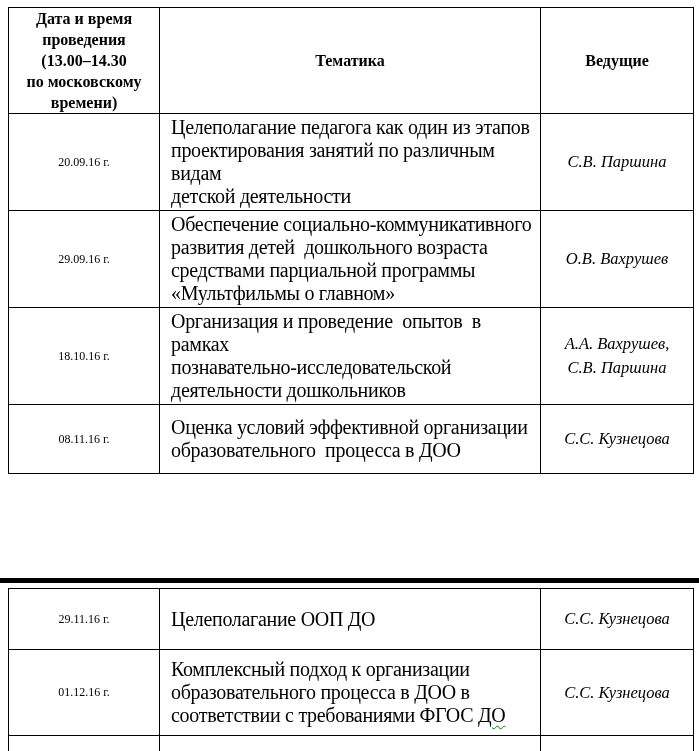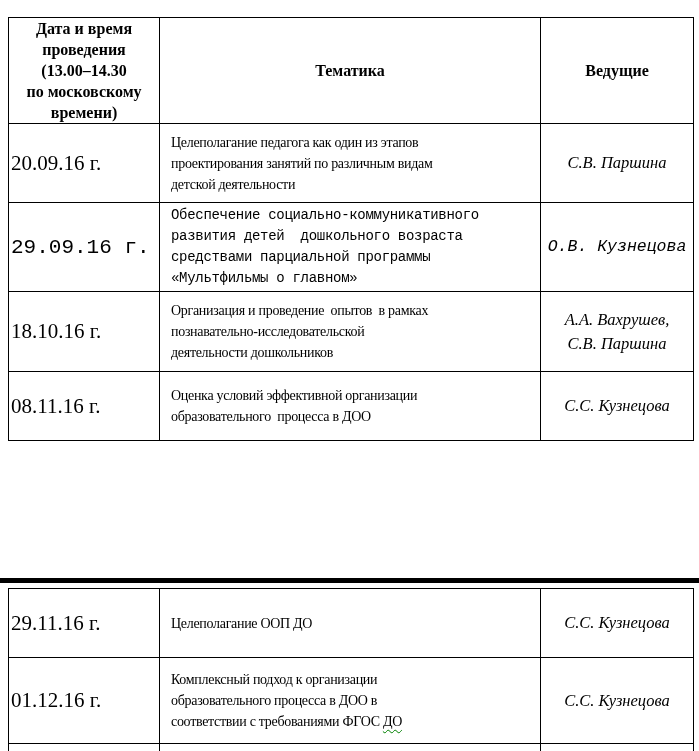--- a/index.html
+++ b/index.html
@@ -16,46 +16,46 @@
     overflow: hidden;
   }
   table.sched {
     position: absolute;
     left: 8px;
     width: 685px;
     border-collapse: collapse;
     table-layout: fixed;
     background: #ffffff;
   }
-  #table-page1 { top: 17px; padding-left: 48px; }
+  #table-page1 { top: 7px; padding-left: 48px; }
   #table-page2 { top: 588px; }
   td, th {
     border: 1.5px solid #000000;
     vertical-align: middle;
     overflow: hidden;
   }
   th {
     font-weight: bold;
     font-size: 16px;
     text-align: center;
     height: 104px;
   }
   th .hdr-multiline {
     display: inline-block;
     white-space: pre-line;
     line-height: 21px;
   }
   td.cell-date {
-    text-align: left;
-    font-size: 21px;
+    text-align: center;
+    font-size: 12px;
     white-space: nowrap;
     padding: 0 2px;
   }
   td.cell-topic {
-    font-size: 14px;
+    font-size: 20px;
     letter-spacing: -0.3px;
     padding: 2px 6px 2px 11px;
     text-align: left;
   }
   td.cell-topic span { white-space: pre-wrap; line-height: 21px; display: inline; }
   td.cell-leaders {
     text-align: center;
     font-style: italic;
     font-size: 16.5px;
     padding: 0 4px;
@@ -70,26 +70,26 @@
     font-family: Liberation Serif, serif;
   }
   .page-break {
     position: absolute;
     left: 0; top: 578px;
     width: 699px; height: 5px;
     background: #000000;
   }
   
   #r1-0 td { height: 79px; }
-  #r1-1 td { height: 84px; font-family: Liberation Mono, monospace; }
+  #r1-1 td { height: 84px; }
   #r1-2 td { height: 80px; }
   #r1-3 td { height: 69px; }
   #r1-4 td { height: 73px; }
   #r1-5 td { height: 71px; }
-  #r2-0 td { height: 69px; }
+  #r2-0 td { height: 61px; }
   #r2-1 td { height: 86px; }
   #r2-2 td { height: 40px; } 
 </style>
 </head>
 <body>
 
 <div class="doc">
 
   <table class="sched" id="table-page1">
     <colgroup>
@@ -113,21 +113,21 @@
 проектирования занятий по различным видам
 детской деятельности</span></td>
       <td class="cell-leaders"><span>С.В. Паршина</span></td>
     </tr>
     <tr id="r1-1">
       <td class="cell-date">29.09.16 г.</td>
       <td class="cell-topic"><span>Обеспечение социально-коммуникативного
 развития детей  дошкольного возраста
 средствами парциальной программы
 «Мультфильмы о главном»</span></td>
-      <td class="cell-leaders"><span>О.В. Кузнецова</span></td>
+      <td class="cell-leaders"><span>О.В. Вахрушев</span></td>
     </tr>
     <tr id="r1-2">
       <td class="cell-date">18.10.16 г.</td>
       <td class="cell-topic"><span>Организация и проведение  опытов  в рамках
 познавательно-исследовательской
 деятельности дошкольников</span></td>
       <td class="cell-leaders"><span>А.А. Вахрушев,
 С.В. Паршина</span></td>
     </tr>
     <tr id="r1-3">

